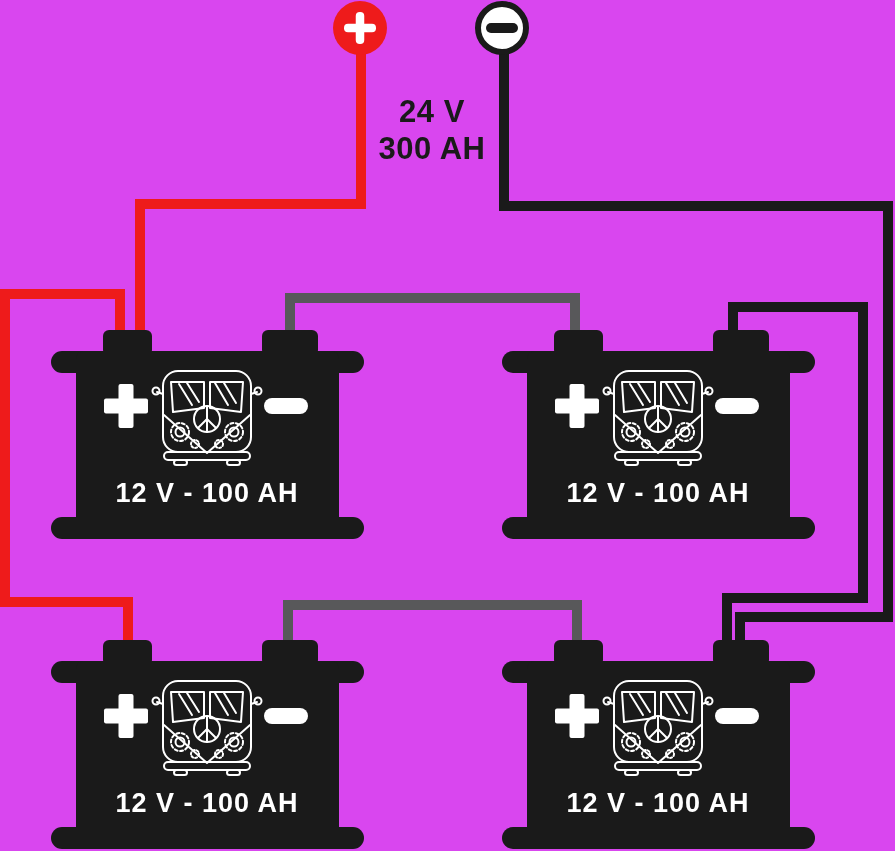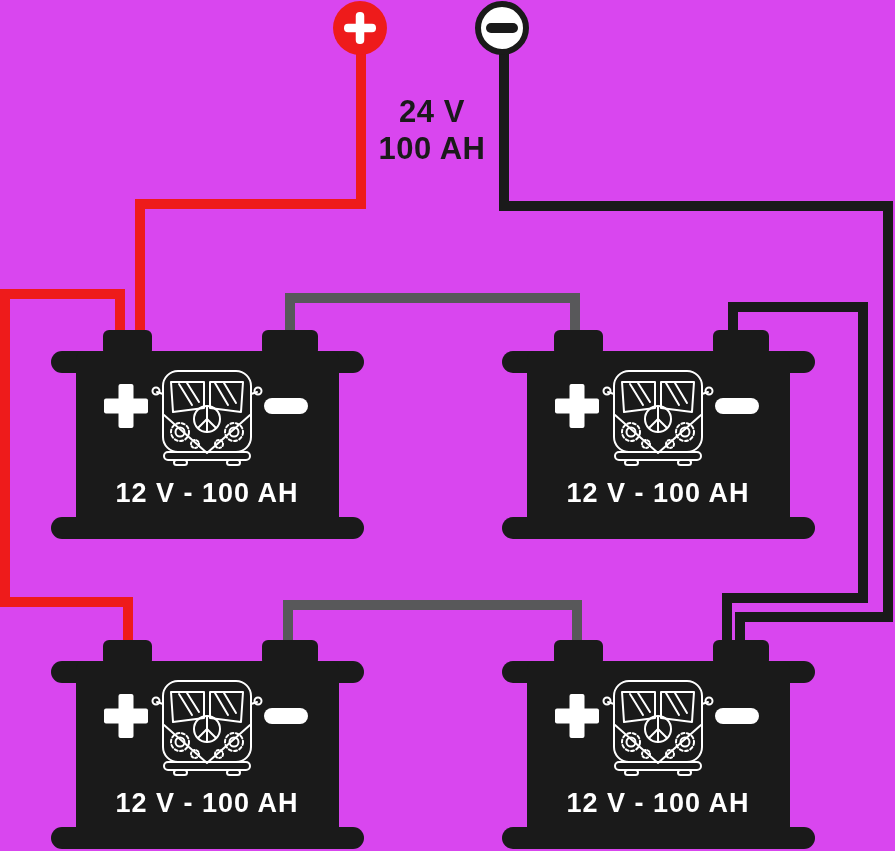--- a/index.html
+++ b/index.html
@@ -77,21 +77,21 @@
     </g>
 
     <g>
       <circle cx="502" cy="28" r="24" fill="#ffffff" stroke-width="6" stroke="#1a1a1a"></circle>
       <rect x="486" y="23" width="32" height="10" rx="5" fill="#1a1a1a"></rect>
     </g>
   </svg>
 
   <div class="output-label">
     <div>24 V</div>
-    <div>100 AH</div>
+    <div>300 AH</div>
   </div>
 
   <svg class="battery" style="left:51px;top:330px" width="313" height="212" viewBox="0 0 313 212">
     <g fill="#1a1a1a">
       <rect x="52" y="0" width="49" height="26" rx="6"></rect>
       <rect x="211" y="0" width="56" height="26" rx="6"></rect>
       <rect x="0" y="21" width="313" height="22" rx="11"></rect>
       <rect x="25" y="21" width="263" height="188" rx="8"></rect>
       <rect x="0" y="187" width="313" height="22" rx="11"></rect>
     </g>

